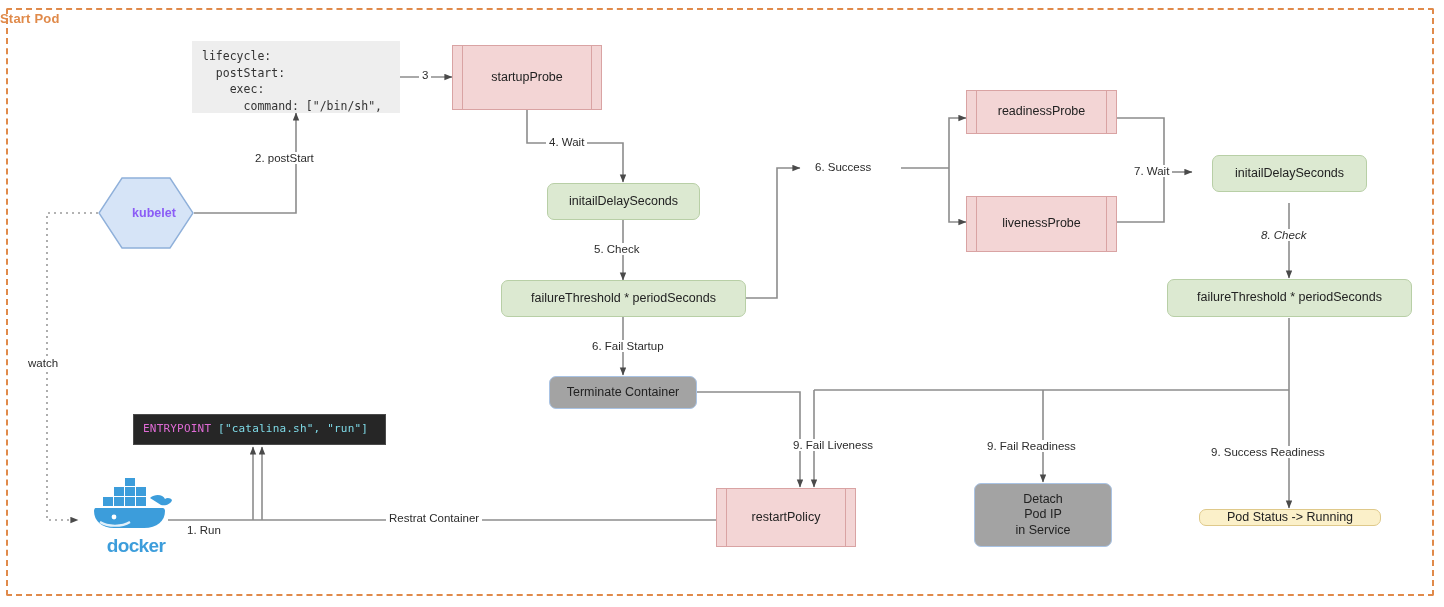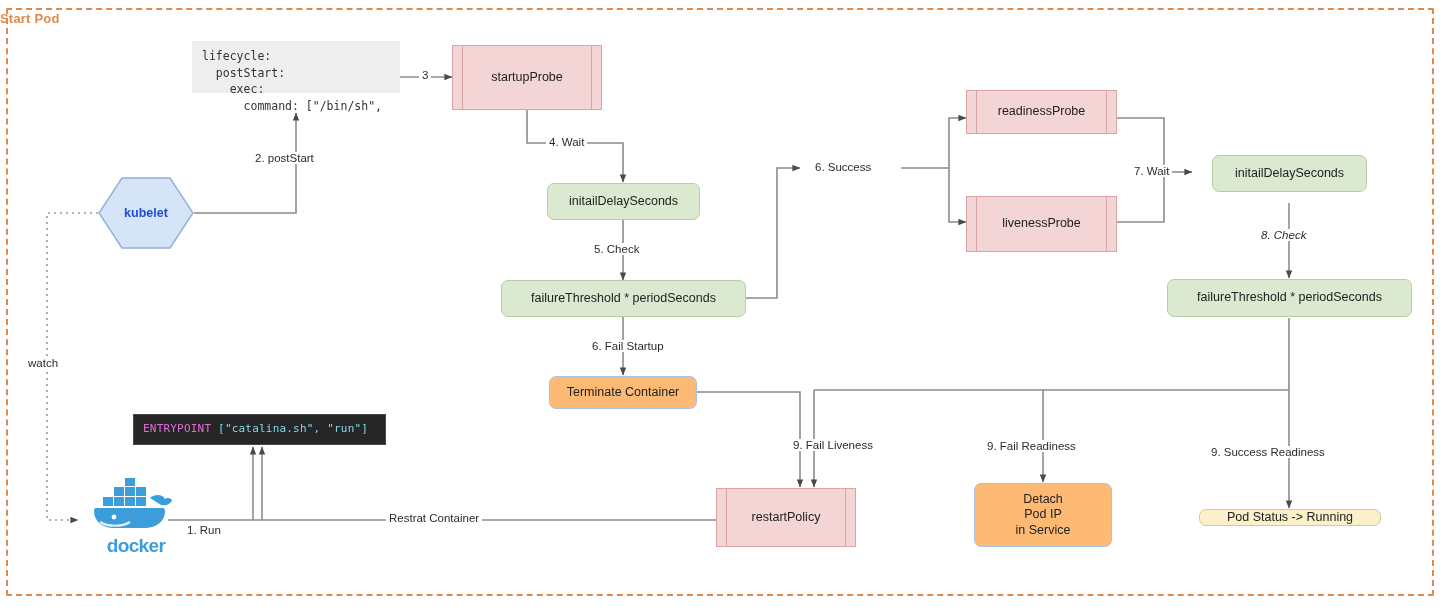--- a/index.html
+++ b/index.html
@@ -23,30 +23,30 @@
   .proc{background:#f3d5d5;border:1px solid #d9a3a3;}
   .proc::before,.proc::after{content:"";position:absolute;top:0;bottom:0;width:0;
     border-left:1px solid #d9a3a3;}
   .proc::before{left:9px;}
   .proc::after{right:9px;}
   .proc span{position:relative;z-index:2;}
 
   
   .green{background:#dce9d1;border:1px solid #b8cfa6;border-radius:7px;}
   
-  .blue{background:#fdba74;border:1px solid #a9c3e4;border-radius:7px;}
+  .blue{background:#a3a3a3;border:1px solid #a9c3e4;border-radius:7px;}
   
   .yellow{background:#fbf0c9;border:1px solid #dfc98a;border-radius:7px;}
 
   
   .hex{position:absolute;width:96px;height:72px;}
   .hex .hexshape{width:100%;height:100%;}
-  .hex .hexlabel{position:absolute;left:0;top:0;width:100%;height:100%;
+  .hex .hexlabel{position:absolute;left:8px;top:0;width:100%;height:100%;
     display:flex;align-items:center;justify-content:center;
-    font-size:12.5px;font-weight:bold;color:#1d4ed8;}
+    font-size:12.5px;font-weight:bold;color:#8b5cf6;}
 
   
   .code{position:absolute;background:#eeeeee;border:0;padding:7px 10px 8px 10px;
     font-family:"DejaVu Sans Mono","Liberation Mono",monospace;font-size:11.5px;
     color:#333;line-height:1.45;white-space:pre;box-sizing:border-box;}
 
   
   .term{position:absolute;background:#262626;border:1px solid #4a4a4a;
     font-family:"DejaVu Sans Mono","Liberation Mono",monospace;font-size:11px;
     padding:7px 9px;box-sizing:border-box;white-space:pre;letter-spacing:.2px;}
@@ -130,21 +130,21 @@
   <div class="elabel" style="left:591px;top:243px;">5. Check</div>
   <div class="elabel" style="left:812px;top:161px;">6. Success</div>
   <div class="elabel" style="left:589px;top:340px;">6. Fail Startup</div>
   <div class="elabel" style="left:1131px;top:165px;">7. Wait</div>
   <div class="elabel" style="left:1258px;top:229px;font-style:italic;">8. Check</div>
   <div class="elabel" style="left:790px;top:439px;">9. Fail Liveness</div>
   <div class="elabel" style="left:984px;top:440px;">9. Fail Readiness</div>
   <div class="elabel" style="left:1208px;top:446px;">9. Success Readiness</div>
   <div class="elabel" style="left:386px;top:512px;">Restrat Container</div>
 
-  <div class="code" style="left:192px;top:41px;width:208px;height:52px;"><span>lifecycle:
+  <div class="code" style="left:192px;top:41px;width:208px;height:72px;"><span>lifecycle:
   postStart:
     exec:
       command: ["/bin/sh",</span></div>
 
   <div class="hex" style="left:98px;top:177px;">
     <svg class="hexshape" viewBox="0 0 96 72" xmlns="http://www.w3.org/2000/svg">
       <polygon points="24,1 72,1 95,36 72,71 24,71 1,36" fill="#d6e4f7" stroke="#8fb0da" stroke-width="1.4"></polygon>
     </svg>
     <div class="hexlabel">kubelet</div>
   </div>

